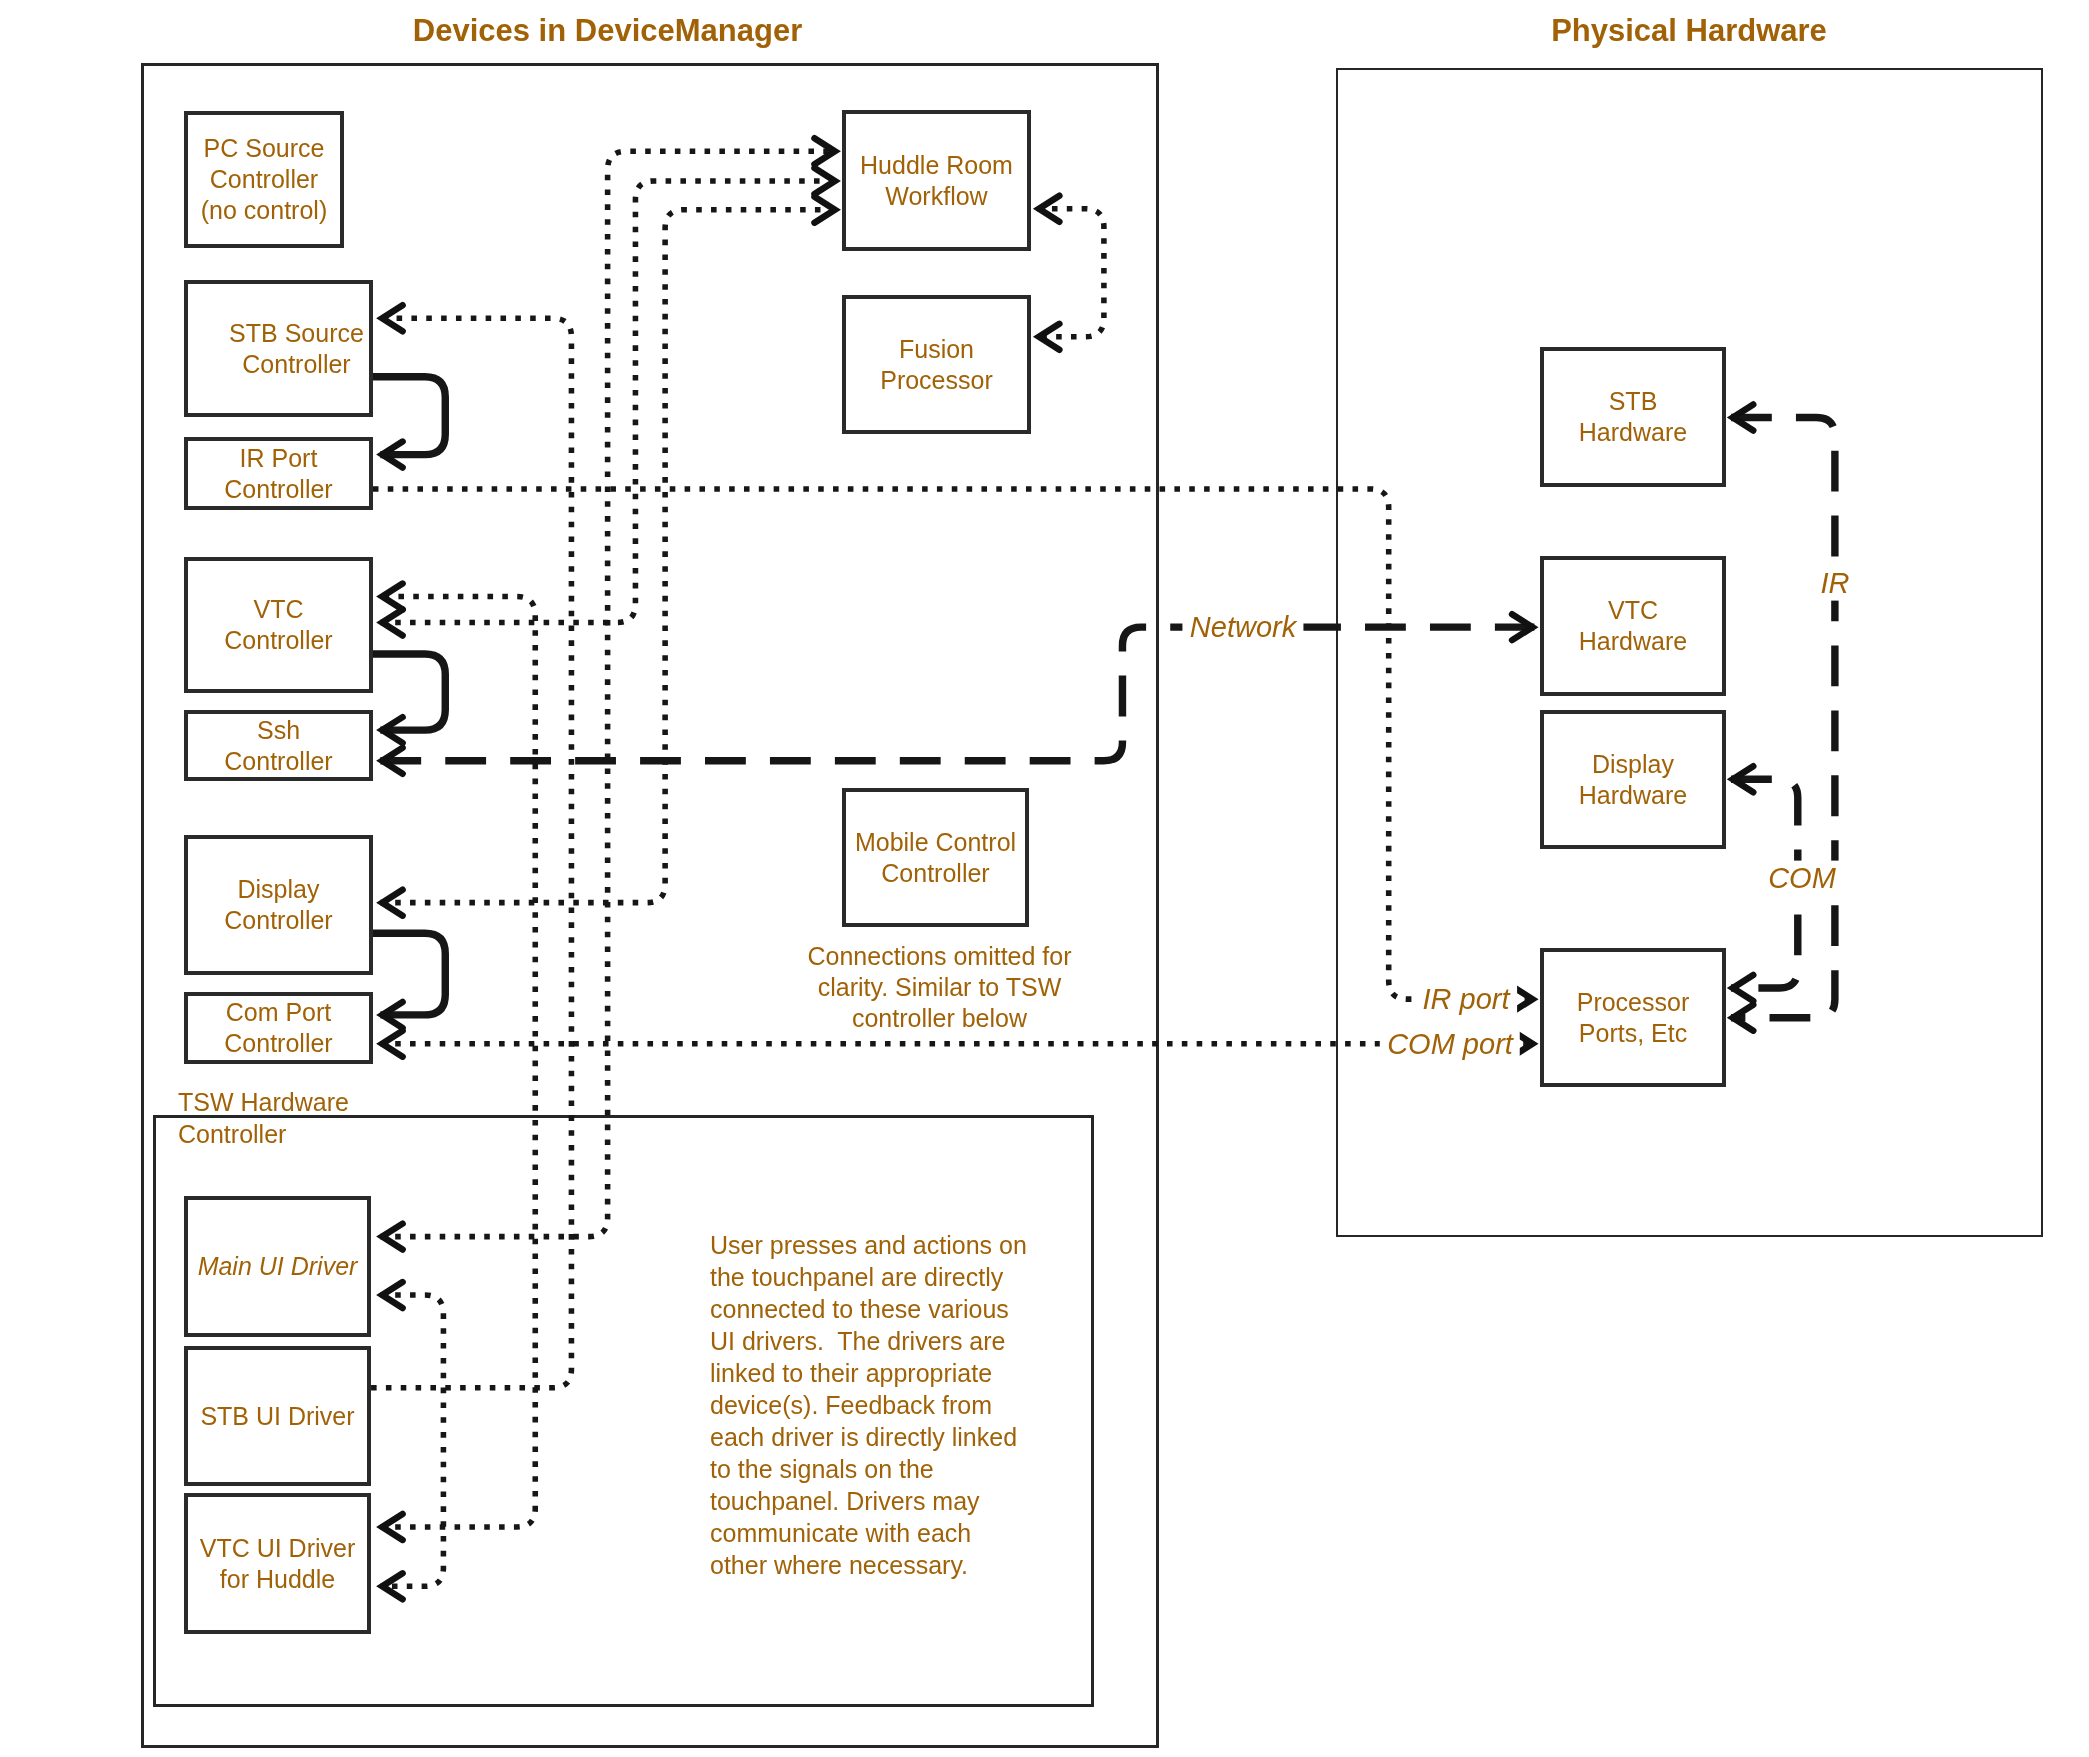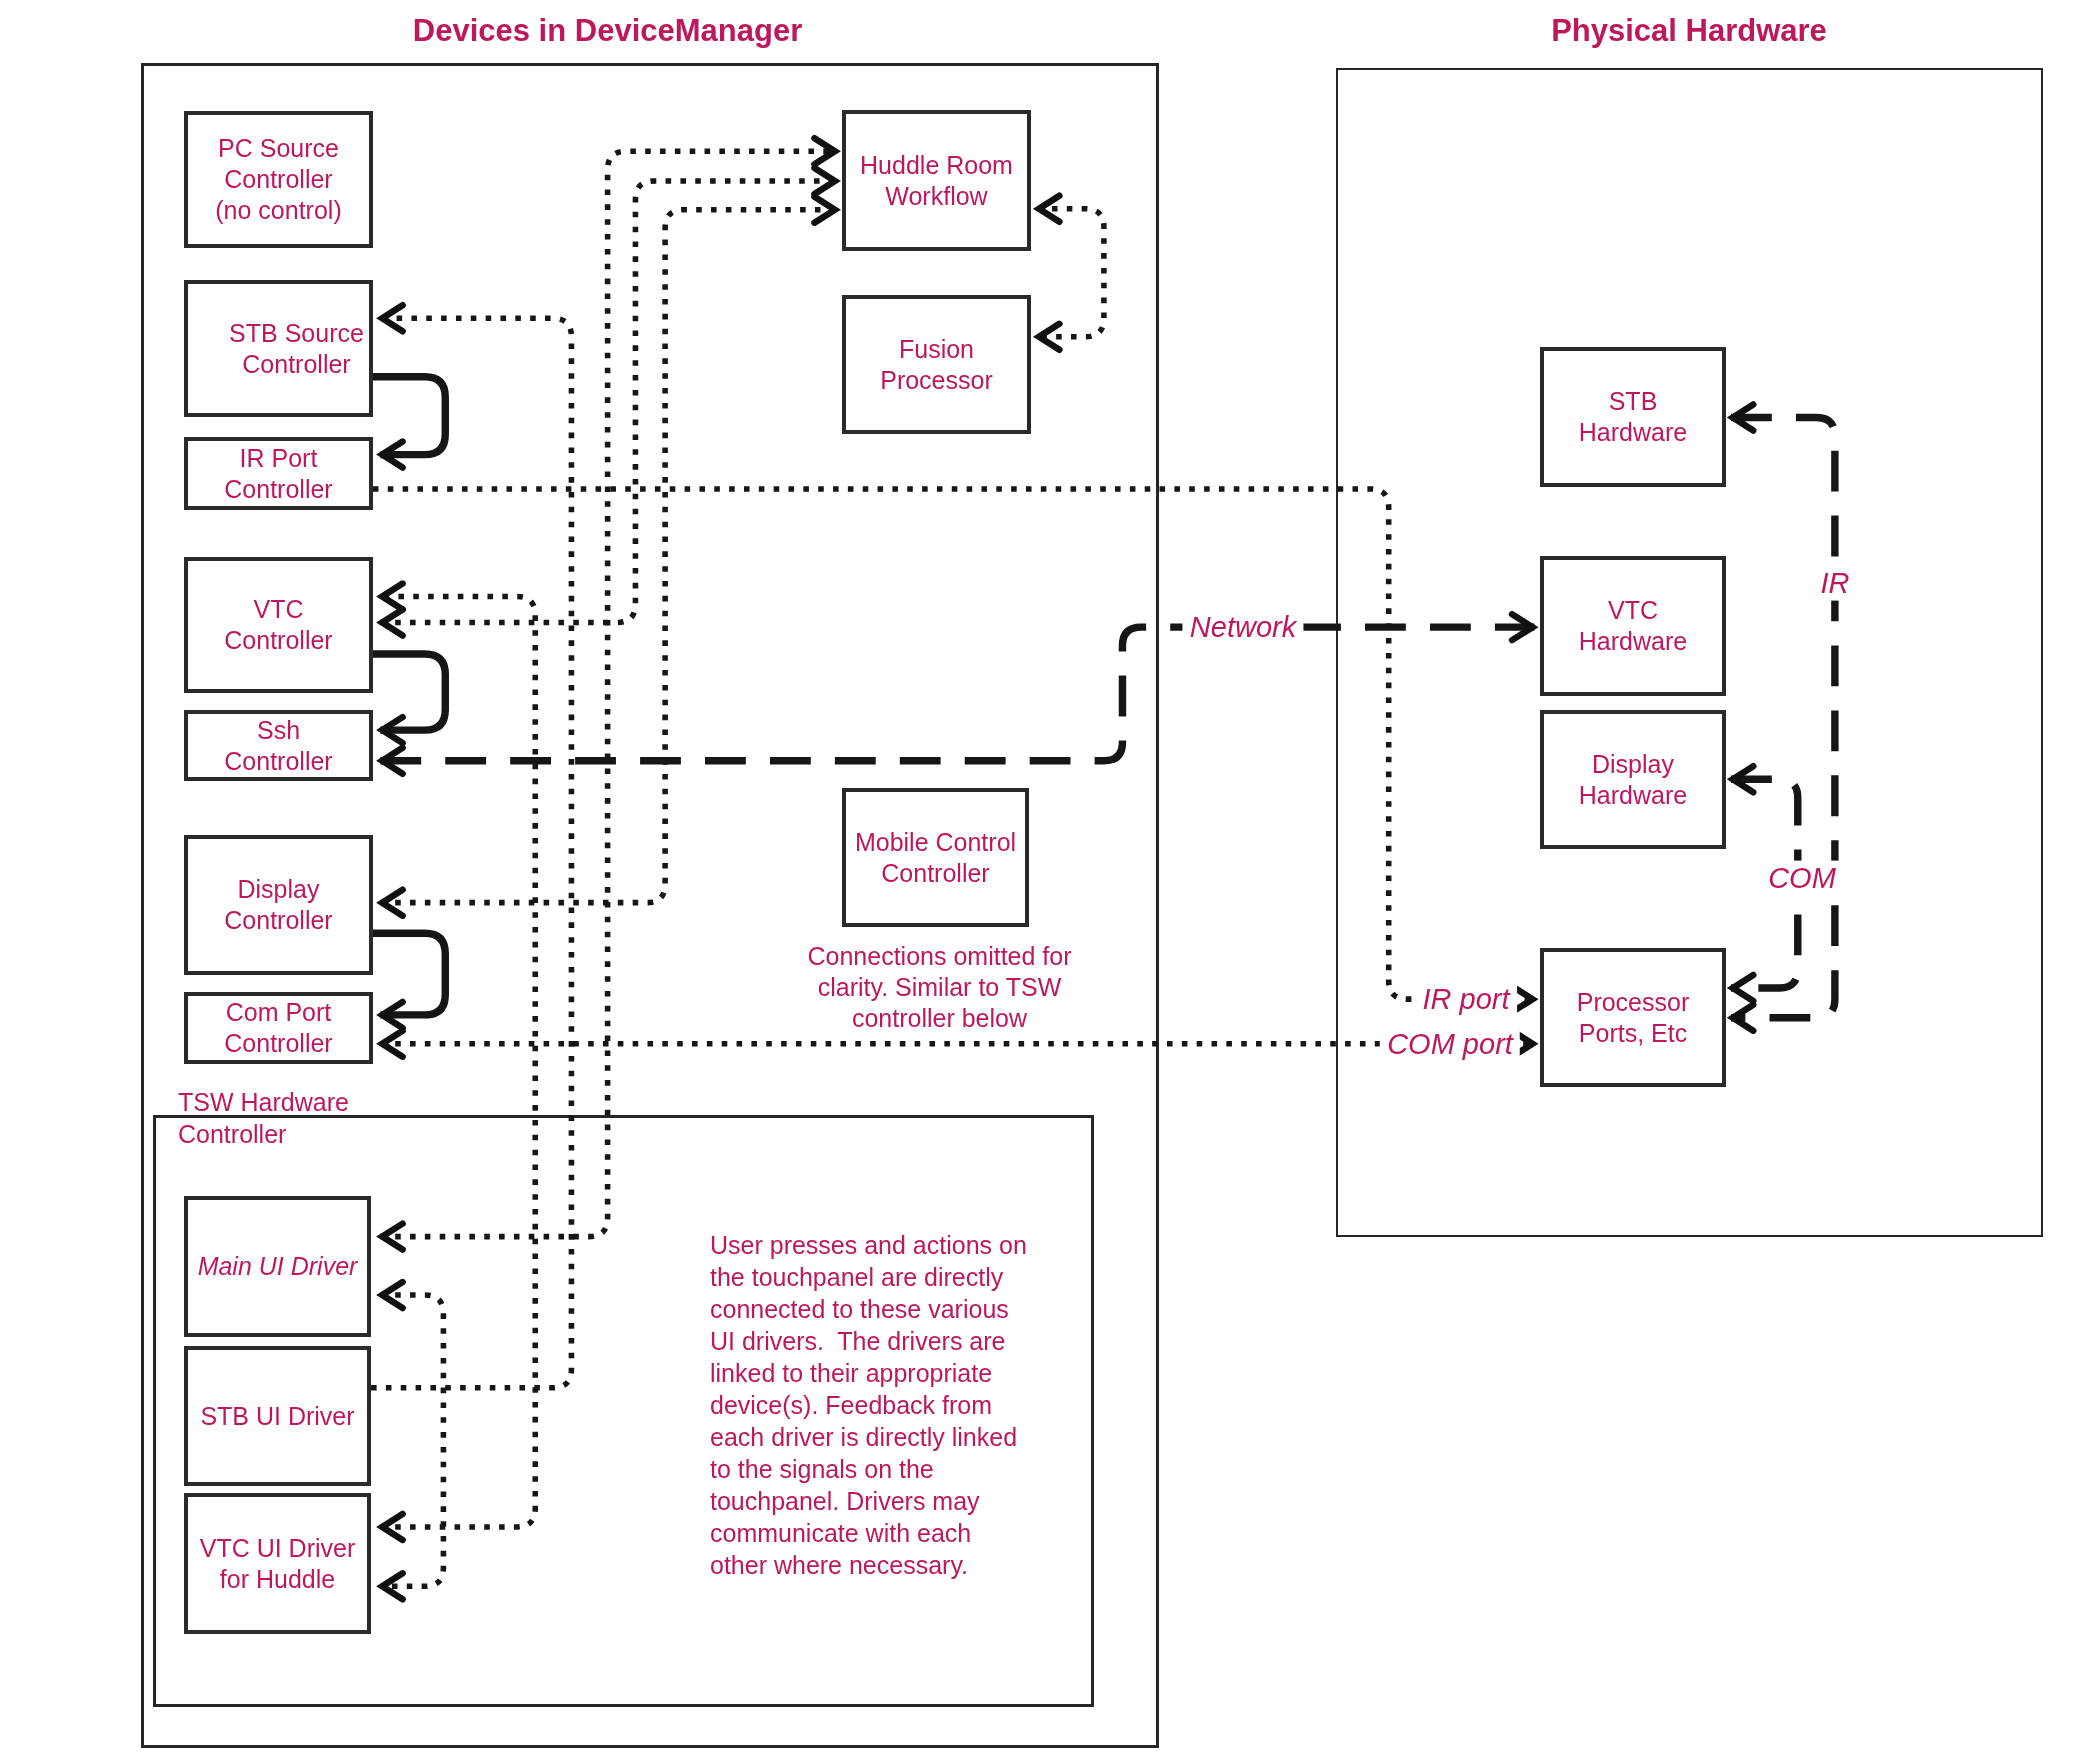--- a/index.html
+++ b/index.html
@@ -1,17 +1,17 @@
 <!DOCTYPE html>
 <html style="font-size:15px"><head>
 <meta charset="utf-8">
 <style>
   html,body{margin:0;padding:0;background:#fff;}
   .canvas{position:relative;width:2090px;height:1758px;background:#fff;overflow:hidden;
-          font-family:"Liberation Sans", sans-serif;color:#be185d;}
+          font-family:"Liberation Sans", sans-serif;color:#a16207;}
   .container{position:absolute;box-sizing:border-box;background:transparent;z-index:1;}
   .dm{border:3.7px solid #262626;}
   .ph{border:2.8px solid #262626;}
   .tsw{border:3.7px solid #262626;}
   svg.wires{position:absolute;left:0;top:0;z-index:2;}
   .box{position:absolute;box-sizing:border-box;border:4.6px solid #2a2a2a;background:#fff;
        display:flex;align-items:center;justify-content:center;text-align:center;
        font-size:25px;line-height:31px;white-space:pre-wrap;z-index:3;}
   .blocklabel{position:absolute;font-size:25px;line-height:32px;white-space:pre-wrap;z-index:3;}
   .note{position:absolute;font-size:25px;line-height:31px;text-align:center;white-space:pre-wrap;z-index:3;}
@@ -57,21 +57,21 @@
 
     <path class="dash" d="M410 820 H1190 Q1210 820 1210 800 V696 Q1210 676 1230 676 H1654" marker-start="url(#aL)" marker-end="url(#aR)"></path>
     <path class="dash" d="M1866 450 H1958 Q1978 450 1978 470 V1077 Q1978 1097 1958 1097 H1866" marker-start="url(#aL)" marker-end="url(#aL)"></path>
     <path class="dash" d="M1866 840 H1918 Q1938 840 1938 860 V1045 Q1938 1065 1918 1065 H1866" marker-start="url(#aL)" marker-end="url(#aL)"></path>
 
     <path class="solid" d="M402 406 H458 Q480 406 480 428 V468 Q480 490 458 490 H410" marker-end="url(#aL)"></path>
     <path class="solid" d="M402 705 H458 Q480 705 480 727 V765 Q480 787 458 787 H410" marker-end="url(#aL)"></path>
     <path class="solid" d="M402 1006 H458 Q480 1006 480 1028 V1072 Q480 1094 458 1094 H410" marker-end="url(#aL)"></path>
   </svg>
 
-  <div class="box" style="left:184px;top:111px;width:189px;height:137px;text-align:center;">PC Source
+  <div class="box" style="left:184px;top:111px;width:160px;height:137px;text-align:center;">PC Source
 Controller
 (no control)</div>
   <div class="box" style="left:184px;top:280px;width:189px;height:137px;padding-left:36px;">STB Source
 Controller</div>
   <div class="box" style="left:184px;top:437px;width:189px;height:73px;">IR Port
 Controller</div>
   <div class="box" style="left:184px;top:557px;width:189px;height:136px;">VTC
 Controller</div>
   <div class="box" style="left:184px;top:710px;width:189px;height:71px;">Ssh
 Controller</div>

